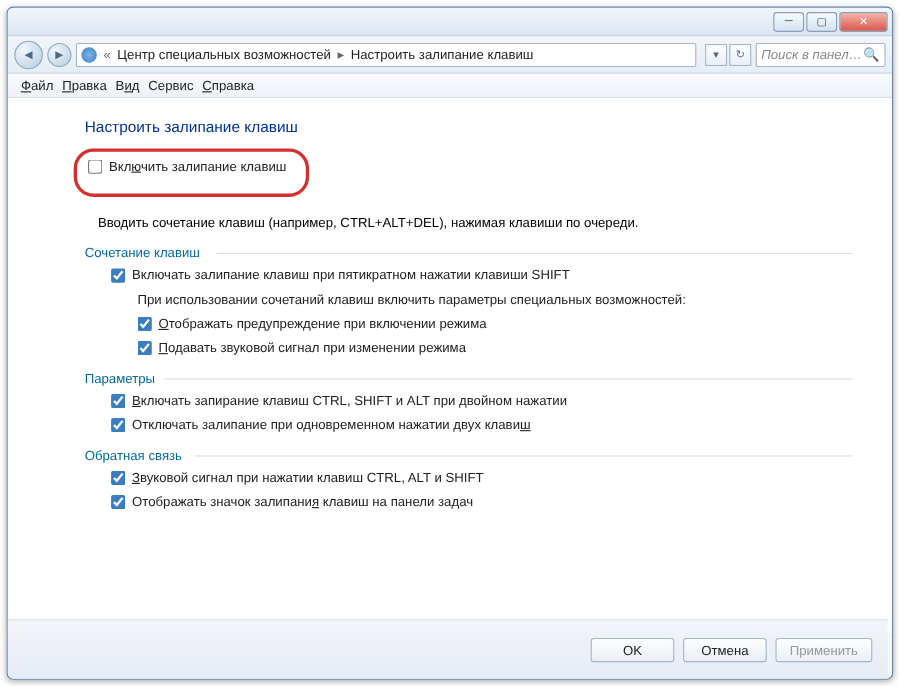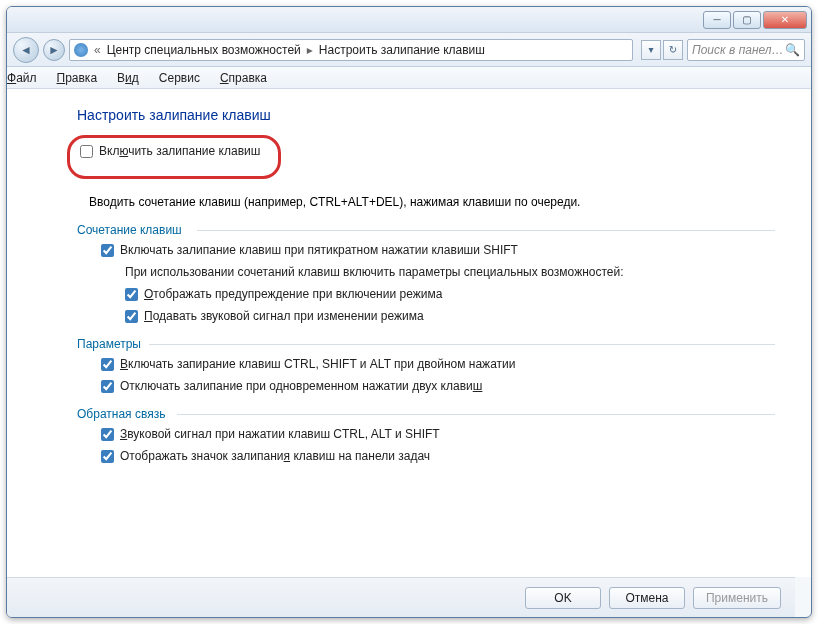--- a/index.html
+++ b/index.html
@@ -14,38 +14,38 @@
 .nav-btn{width:26px;height:26px;border-radius:50%;background:radial-gradient(circle at 30% 30%,#f0f6fc,#b8cde0);border:1px solid #8ea7bf;display:flex;align-items:center;justify-content:center;color:#4a6a8a;font-size:12px;cursor:pointer}
 .nav-btn.small{width:22px;height:22px}
 .addr-field{flex:1;height:22px;background:#fff;border:1px solid #a4b5c8;border-radius:2px;display:flex;align-items:center;padding:0 4px;gap:6px}
 .addr-icon{width:14px;height:14px;background:radial-gradient(circle,#7bb5e8,#3a7ec0);border-radius:50%;display:inline-block}
 .addr-text{color:#222;display:flex;align-items:flex-start;gap:6px}
 .addr-arrow{color:#666}
 .addr-tools{display:flex;align-items:center;gap:2px;margin-left:4px}
 .addr-tool{width:20px;height:20px;border:1px solid #a4b5c8;background:linear-gradient(#fdfefe,#e9eff6);display:flex;align-items:center;justify-content:center;color:#4a6a8a;cursor:pointer;font-size:10px}
 .search-field{width:118px;height:22px;background:#fff;border:1px solid #a4b5c8;border-radius:2px;display:flex;align-items:center;padding:0 4px;color:#888;font-style:italic}
 .search-field .mag{margin-left:auto;color:#4a8ac8;font-style:normal}
-.menubar{height:22px;background:linear-gradient(#f8fbfe,#edf2f8);display:flex;align-items:center;padding:0 0;gap:20px;border-bottom:1px solid #d0dae5}
+.menubar{height:22px;background:linear-gradient(#f8fbfe,#edf2f8);display:flex;align-items:center;padding:0 12px;gap:8px;border-bottom:1px solid #d0dae5}
 .menubar span{color:#222;cursor:pointer}
 .menubar span u{text-decoration:underline}
 .content{background:#fff;height:calc(100% - 82px - 40px);padding:18px 36px 10px 70px;overflow:auto;color:#222}
 h1{color:#003399;font-weight:normal;font-size:14px;margin-bottom:12px}
 .highlight-wrap{position:relative;display:inline-block;padding:6px 18px 6px 10px;border:3px solid #d62f2f;border-radius:18px;margin-bottom:10px;margin-left:-10px}
 .row{display:flex;align-items:center;gap:6px;margin-bottom:12px}
 .desc{margin:6px 0 14px 12px;color:#000000}
 .group-label{color:#0369a1;margin-bottom:6px;position:relative}
 .group-label::after{content:"";position:absolute;left:120px;right:0;top:50%;height:1px;background:#d8dee6}
 .group-label.params::after{left:72px}
 .group-label.feedback::after{left:100px}
 .sub{padding-left:24px;margin-bottom:14px}
 .sub .row{margin-bottom:8px}
 .sub-indent{padding-left:24px}
 .sub-caption{margin-bottom:8px;color:#222}
 input[type=checkbox]{width:13px;height:13px;accent-color:#3a7ec0}
-.footer{position:absolute;bottom:0;left:0;right:16px;height:40px;background:linear-gradient(#f2f5f9,#e6ecf4);border-top:1px solid #d0dae5;display:flex;align-items:center;justify-content:flex-end;gap:8px;padding:0 14px}
+.footer{position:absolute;bottom:0;left:0;right:4px;height:54px;background:linear-gradient(#f2f5f9,#e6ecf4);border-top:1px solid #d0dae5;display:flex;align-items:center;justify-content:flex-end;gap:8px;padding:0 14px}
 .btn{min-width:76px;height:22px;background:linear-gradient(#fdfefe,#e9eff6);border:1px solid #a4b5c8;border-radius:3px;color:#222;cursor:pointer;padding:0 12px}
 .btn.disabled{color:#999}
 </style>
 </head>
 <body>
 
 <div class="window">
 
   <div class="titlebar">
     <div class="caption-btn min">─</div>

